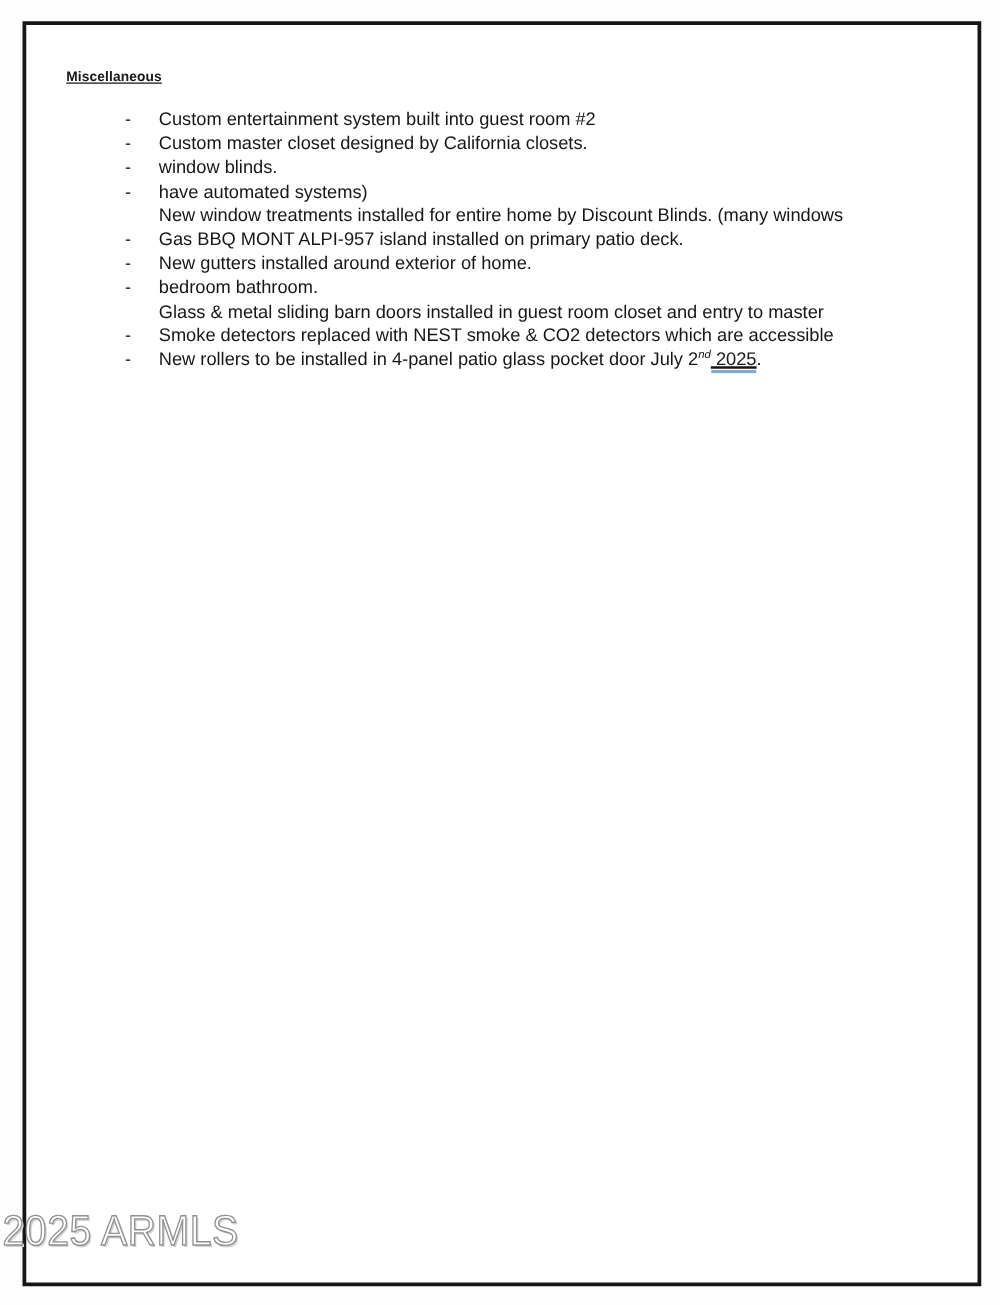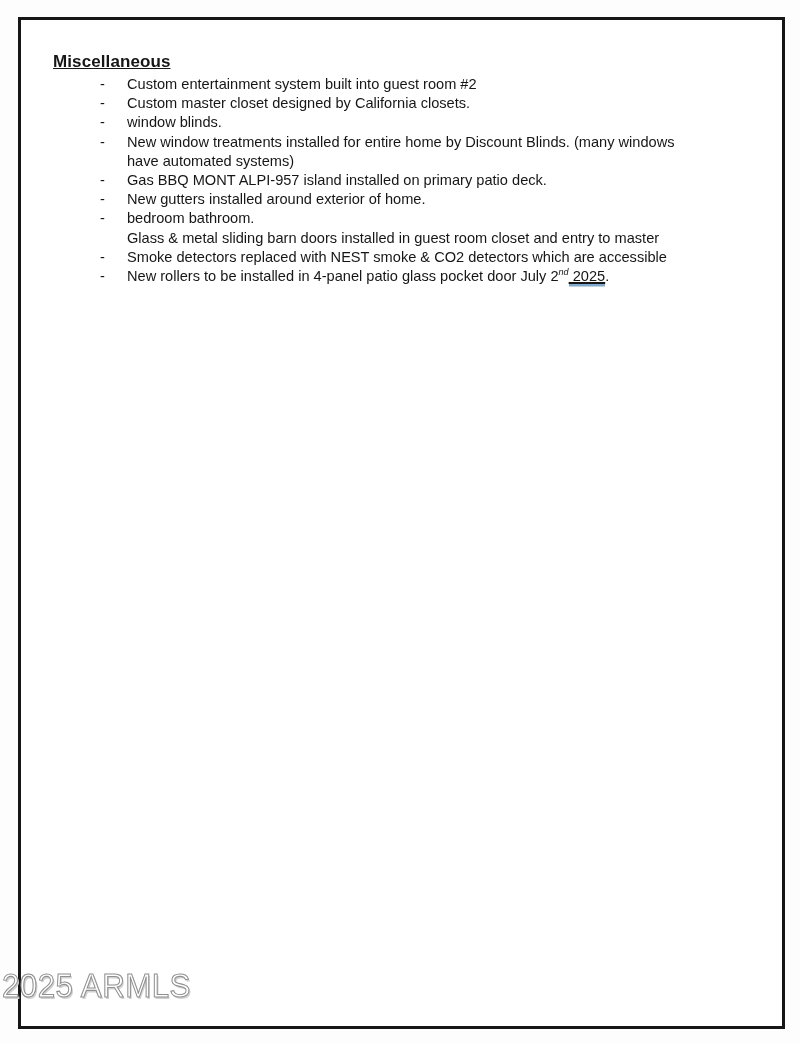--- a/index.html
+++ b/index.html
@@ -24,24 +24,24 @@
     border: 3px solid #161616;
     background: #ffffff;
   }
   .content {
     position: absolute;
     left: 32px;
     top: 32px;
     right: 26px;
   }
   .section-title {
-    font-size: 17px;
+    font-size: 11px;
     font-weight: bold;
     text-decoration: underline;
-    margin: 0 0 3px 0;
+    margin: 0 0 15px 0;
     letter-spacing: 0.1px;
     line-height: 20px;
   }
   ul.misc-list {
     list-style: none;
     margin: 0;
     padding: 0;
     font-size: 14.6px;
     line-height: 19.2px;
   }
@@ -116,22 +116,22 @@
       <li>
         <span class="dash">-</span>
         <div class="item-text">
           <span class="line">window blinds.</span>
         </div>
       </li>
 
       <li>
         <span class="dash">-</span>
         <div class="item-text">
+          <span class="line">have automated systems)</span>
           <span class="line">New window treatments installed for entire home by Discount Blinds. (many windows</span>
-          <span class="line">have automated systems)</span>
         </div>
       </li>
 
       <li>
         <span class="dash">-</span>
         <div class="item-text">
           <span class="line">Gas BBQ MONT ALPI-957 island installed on primary patio deck.</span>
           <span class="line"></span>
         </div>
       </li>

